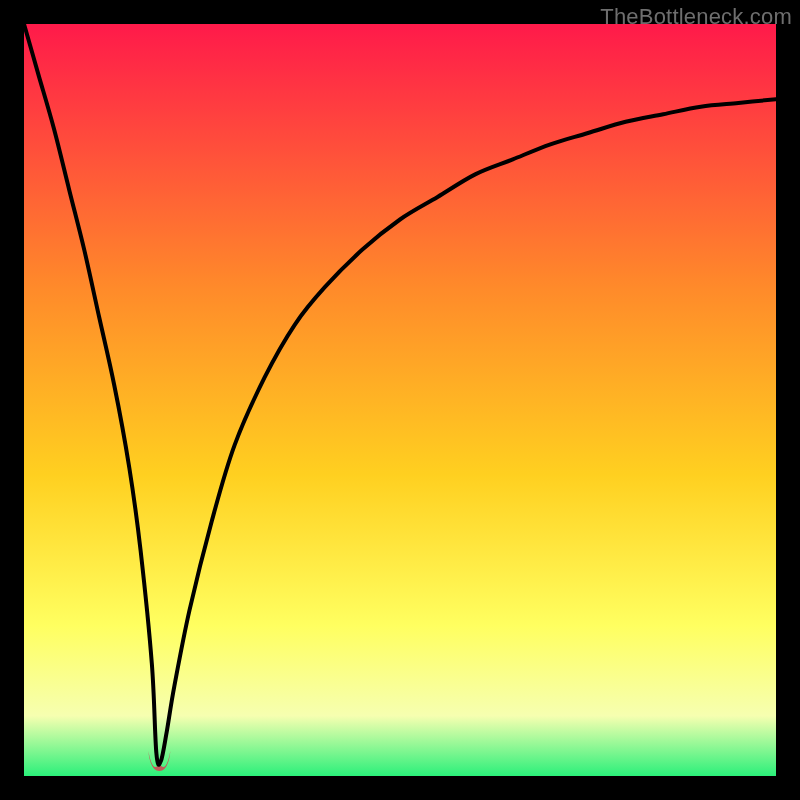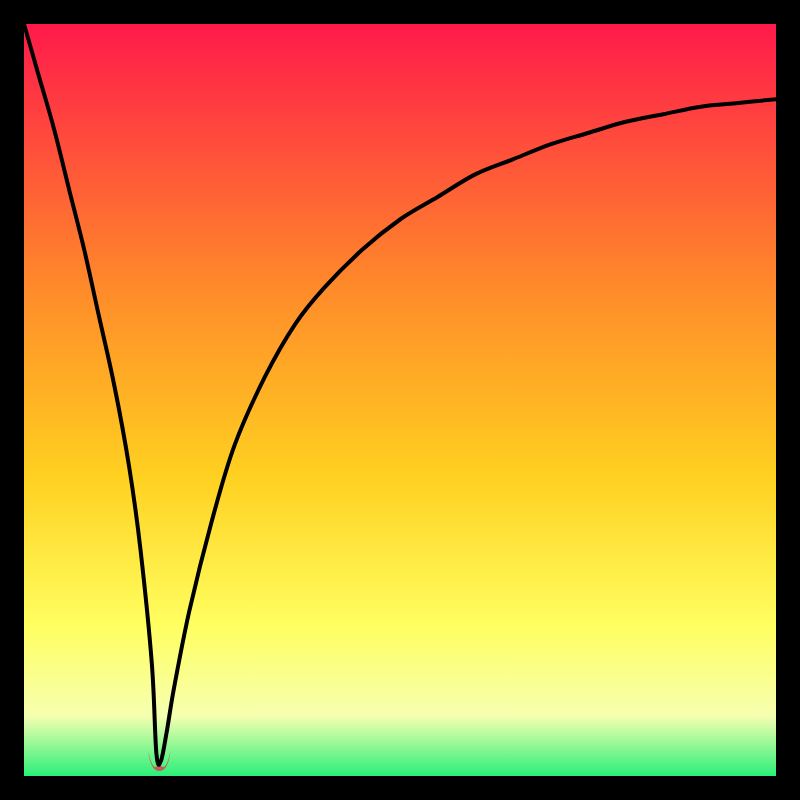--- a/index.html
+++ b/index.html
@@ -66,13 +66,14 @@
    q 3 0 4 -7
    q 1 7 4 7
    q 4 0 7 -16
    q -2 20 -11 20
    q -9 0 -11 -20 Z" fill="#c25a5a"></path>
 
       <path id="curve" d="M 0.0 0.0 C 2.5 8.8, 10.0 35.1, 15.0 52.6 C 20.1 70.2, 25.1 86.5, 30.1 105.3 C 35.1 124.1, 40.1 145.4, 45.1 165.4 C 50.1 185.5, 55.1 204.3, 60.2 225.6 C 65.2 246.9, 70.2 270.7, 75.2 293.3 C 80.2 315.8, 85.2 335.9, 90.2 361.0 C 95.3 386.0, 100.9 416.1, 105.3 443.7 C 109.7 471.3, 112.8 493.8, 116.6 526.4 C 120.3 559.0, 125.2 605.4, 127.8 639.2 C 130.5 673.0, 130.8 713.1, 132.4 729.4 C 133.9 745.7, 135.1 740.7, 136.9 737.0 C 138.6 733.2, 140.6 719.4, 142.9 706.9 C 145.1 694.3, 146.6 681.8, 150.4 661.8 C 154.2 641.7, 159.2 614.1, 165.4 586.6 C 171.7 559.0, 180.5 523.9, 188.0 496.3 C 195.5 468.7, 201.8 444.9, 210.6 421.1 C 219.3 397.3, 230.6 373.5, 240.6 353.4 C 250.7 333.4, 260.7 315.8, 270.7 300.8 C 280.7 285.8, 289.5 275.7, 300.8 263.2 C 312.1 250.7, 325.9 236.9, 338.4 225.6 C 350.9 214.3, 363.5 204.3, 376.0 195.5 C 388.5 186.7, 401.1 180.5, 413.6 173.0 C 426.1 165.4, 438.7 156.7, 451.2 150.4 C 463.7 144.1, 476.3 140.4, 488.8 135.4 C 501.3 130.3, 513.9 124.7, 526.4 120.3 C 538.9 115.9, 551.5 112.8, 564.0 109.0 C 576.5 105.3, 589.1 100.9, 601.6 97.8 C 614.1 94.6, 626.7 92.7, 639.2 90.2 C 651.7 87.7, 664.3 84.6, 676.8 82.7 C 689.3 80.8, 701.9 80.2, 714.4 79.0 C 726.9 77.7, 745.7 75.8, 752.0 75.2" fill="none" stroke="#000000" stroke-width="4" stroke-linecap="round" stroke-linejoin="round"></path>
     </svg>
   </div>
 
+  <div class="watermark">TheBottleneck.com</div>
 </div>
 
 </body></html>

